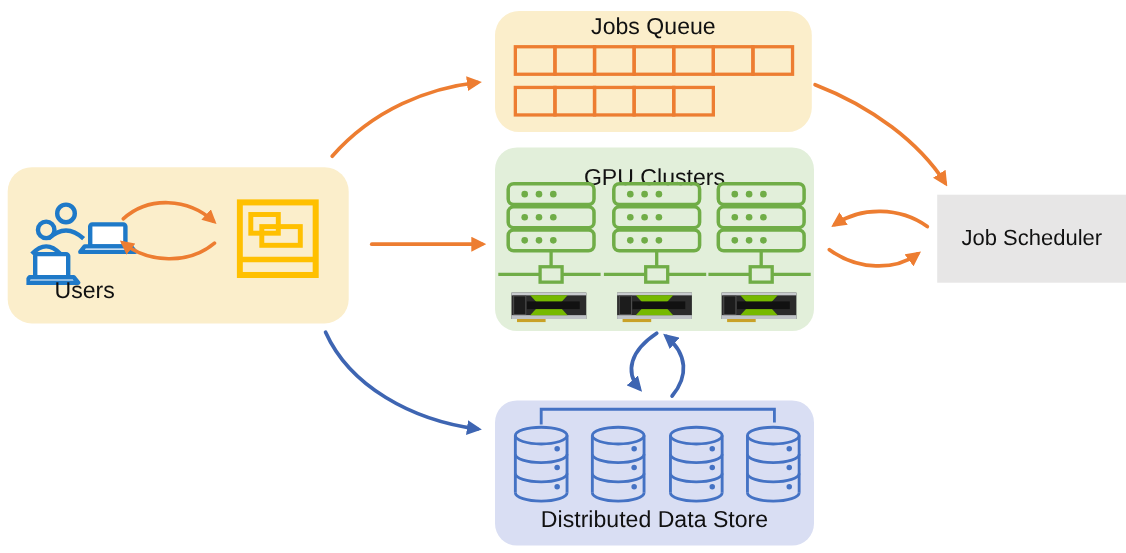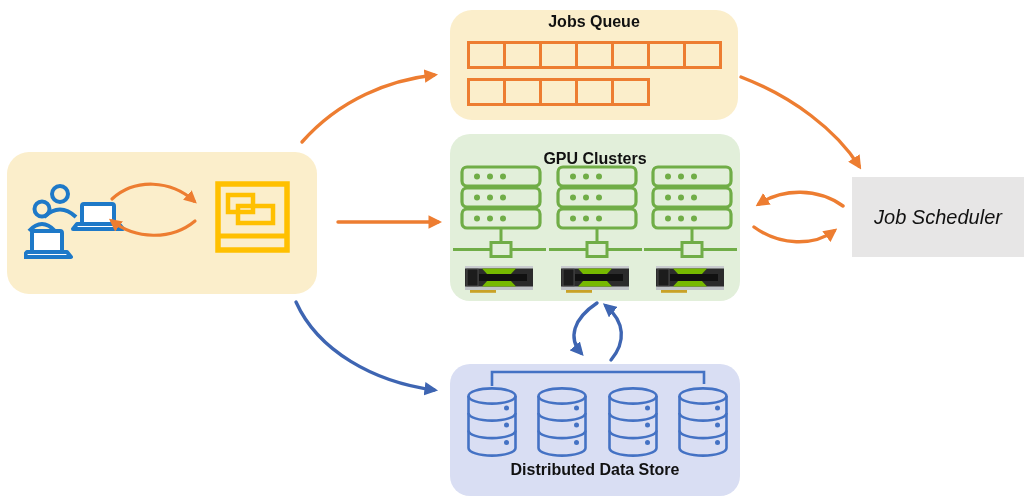--- a/index.html
+++ b/index.html
@@ -6,22 +6,22 @@
   .stage {
     position:relative; width:1024px; height:503px; background:#ffffff;
     font-family:"Liberation Sans", sans-serif; overflow:hidden;
   }
   .panel { position:absolute; box-sizing:border-box; }
   .panel.cream { background:#FBEECB; border-radius:22px; }
   .panel.green { background:#E2EFDA; border-radius:20px; }
   .panel.lav   { background:#D9DEF3; border-radius:20px; }
   .panel.gray  { background:#E7E6E6; border-radius:0; }
   .lbl { position:absolute; color:#111; text-align:center; line-height:1.1; }
-  .lbl.bold { font-weight:bold; font-size:16px; }
-  .lbl.reg  { font-weight:400; font-size:20px;font-style:italic; }
+  .lbl.bold { font-weight:normal; font-size:21px; }
+  .lbl.reg  { font-weight:400; font-size:20px; }
   .qrow { position:absolute; display:flex; }
   .qcell {
     width:39px; height:28px; box-sizing:border-box;
     border:3px solid #ED7D31; margin-right:-3px; background:transparent;
   }
   .clusters-row { position:absolute; left:452px; top:165px; width:286px; height:130px;
     display:flex; justify-content:space-between; }
   .cyl-row { position:absolute; left:466px; top:386px; width:263px; height:72px;
     display:flex; justify-content:space-between; }
   svg { display:block; }
@@ -74,20 +74,21 @@
 
   <svg class="abs" style="left:215px; top:181px;" width="76" height="72" viewBox="0 0 76 72">
     <g stroke="#FFC000" fill="none">
       <rect x="3" y="3" width="69" height="66" stroke-width="5.5"></rect>
       <line x1="3" y1="55" x2="72" y2="55" stroke-width="5"></line>
       <rect x="13" y="14" width="25" height="17" stroke-width="4.5"></rect>
       <rect x="23" y="25" width="35" height="17" stroke-width="4.5"></rect>
     </g>
   </svg>
 
+  <div class="lbl bold" style="left:12px; top:253px; width:130px;">Users</div>
 
   <div class="lbl bold" style="left:450px; top:13px; width:288px;">Jobs Queue</div>
 
   <div class="qrow" style="left:467px; top:41px;">
 
       <div class="qcell"></div>
 
       <div class="qcell"></div>
 
       <div class="qcell"></div>

